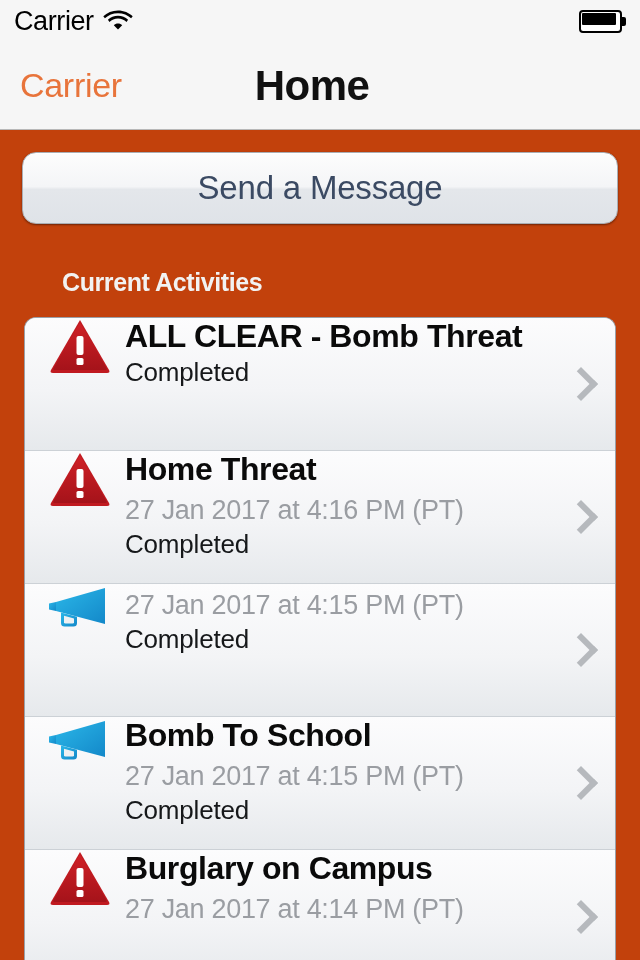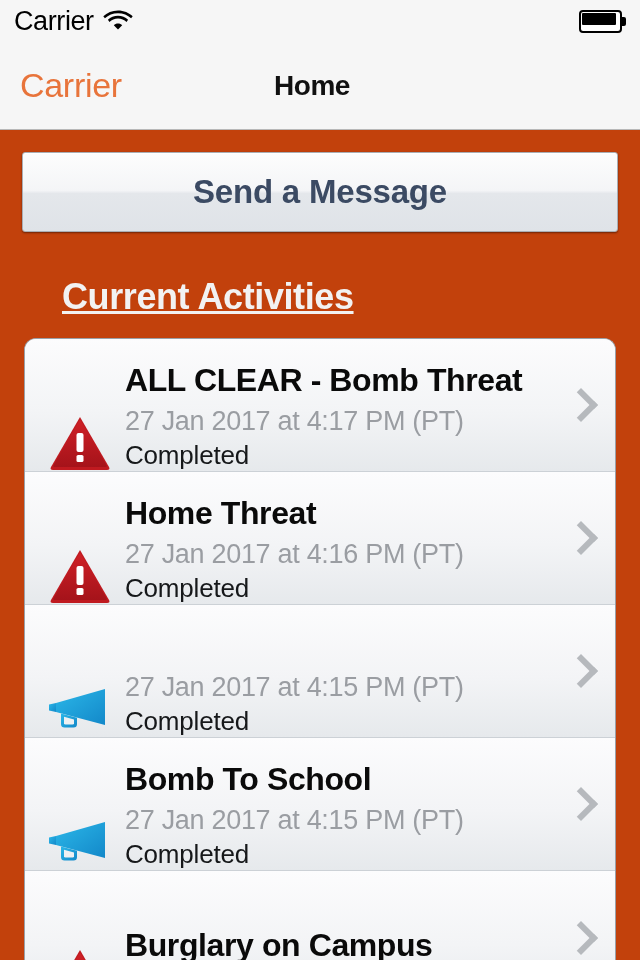--- a/index.html
+++ b/index.html
@@ -47,50 +47,50 @@
     padding:0 18px; position:relative;
     border-bottom:1px solid #b8b8b8;
   }
   .nav-btn {
     font-size:34px; color:#e8743b; background:none; border:none;
     font-family:inherit; letter-spacing:-0.3px; cursor:pointer;
     padding:4px 2px;
   }
   .nav-title {
     position:absolute; left:0; right:16px; text-align:center;
-    font-size:28px; font-weight:bold; color:#111;
+    font-size:42px; font-weight:bold; color:#111;
     letter-spacing:-0.5px; pointer-events:none;
   }
 
   
   .msg-wrap { padding:22px 22px 0 22px; }
   .send-btn {
-    display:block; width:100%; height:80px;
-    border-radius:3px;
+    display:block; width:100%; height:72px;
+    border-radius:14px;
     background:linear-gradient(to bottom,#fdfdfd 0%,#f4f5f7 48%,#e4e7eb 52%,#dfe3e8 100%);
     border:1px solid #a9aeb5;
     box-shadow:0 1px 2px rgba(0,0,0,0.45), inset 0 1px 0 rgba(255,255,255,0.9);
-    font-family:inherit; font-size:33px; font-weight:bold;
+    font-family:inherit; font-size:33px; font-weight:normal;
     color:#3b4a63; letter-spacing:-0.2px; cursor:pointer;
   }
 
   
   .section-title {
-    color:#f2f2f2; font-size:36px; font-weight:bold;
-    letter-spacing:-0.4px; padding:44px 0 20px 62px;text-decoration:underline;
+    color:#f2f2f2; font-size:25px; font-weight:bold;
+    letter-spacing:-0.4px; padding:44px 0 20px 62px;
   }
 
   
   .list-card {
     margin:0 24px; border-radius:12px 12px 0 0;
     overflow:hidden; border:1px solid #9aa0a8; border-bottom:none;
     background:#eef0f2;
   }
   .row {
-    position:relative; display:flex; align-items:flex-end;
+    position:relative; display:flex; align-items:flex-start;
     height:133px; padding:0 0 0 16px;
     background:linear-gradient(to bottom,#fcfcfd 0%,#f3f4f6 55%,#e6e9ec 100%);
     border-bottom:1px solid #ccd1d6;
   }
   .row:last-child { border-bottom:none; }
   .row-icon {
     width:78px; min-width:78px; display:flex;
     align-items:center; justify-content:center;
   }
   .row-text { flex:1; padding-left:6px; padding-right:60px; }
@@ -164,21 +164,20 @@
                 <stop offset="0" stop-color="#cf2026"></stop>
                 <stop offset="1" stop-color="#a5131a"></stop>
               </linearGradient>
             </defs>
             <rect x="27.5" y="18" width="7" height="19" rx="2" fill="#fff"></rect>
             <rect x="27.5" y="40" width="7" height="7" rx="1.6" fill="#fff"></rect>
           </svg>
         </div>
         <div class="row-text">
           <div class="row-title">ALL CLEAR - Bomb Threat</div>
-          <div class="row-time">27 Jan 2017 at 4:17 PM (PT)</div>
           <div class="row-status">Completed</div>
         </div>
         <span class="chevron"></span>
       </div>
       <div class="row">
         <div class="row-icon">
           <svg width="62" height="56" viewBox="0 0 62 56">
             <path d="M31 2 L60 52 Q61.5 55 58 55 L4 55 Q0.5 55 2 52 Z" fill="#c01a20"></path>
             <path d="M31 4.5 L57.5 50 Q58.5 52 56 52 L6 52 Q3.5 52 4.5 50 Z" fill="url(#wg)"></path>
             <defs>

